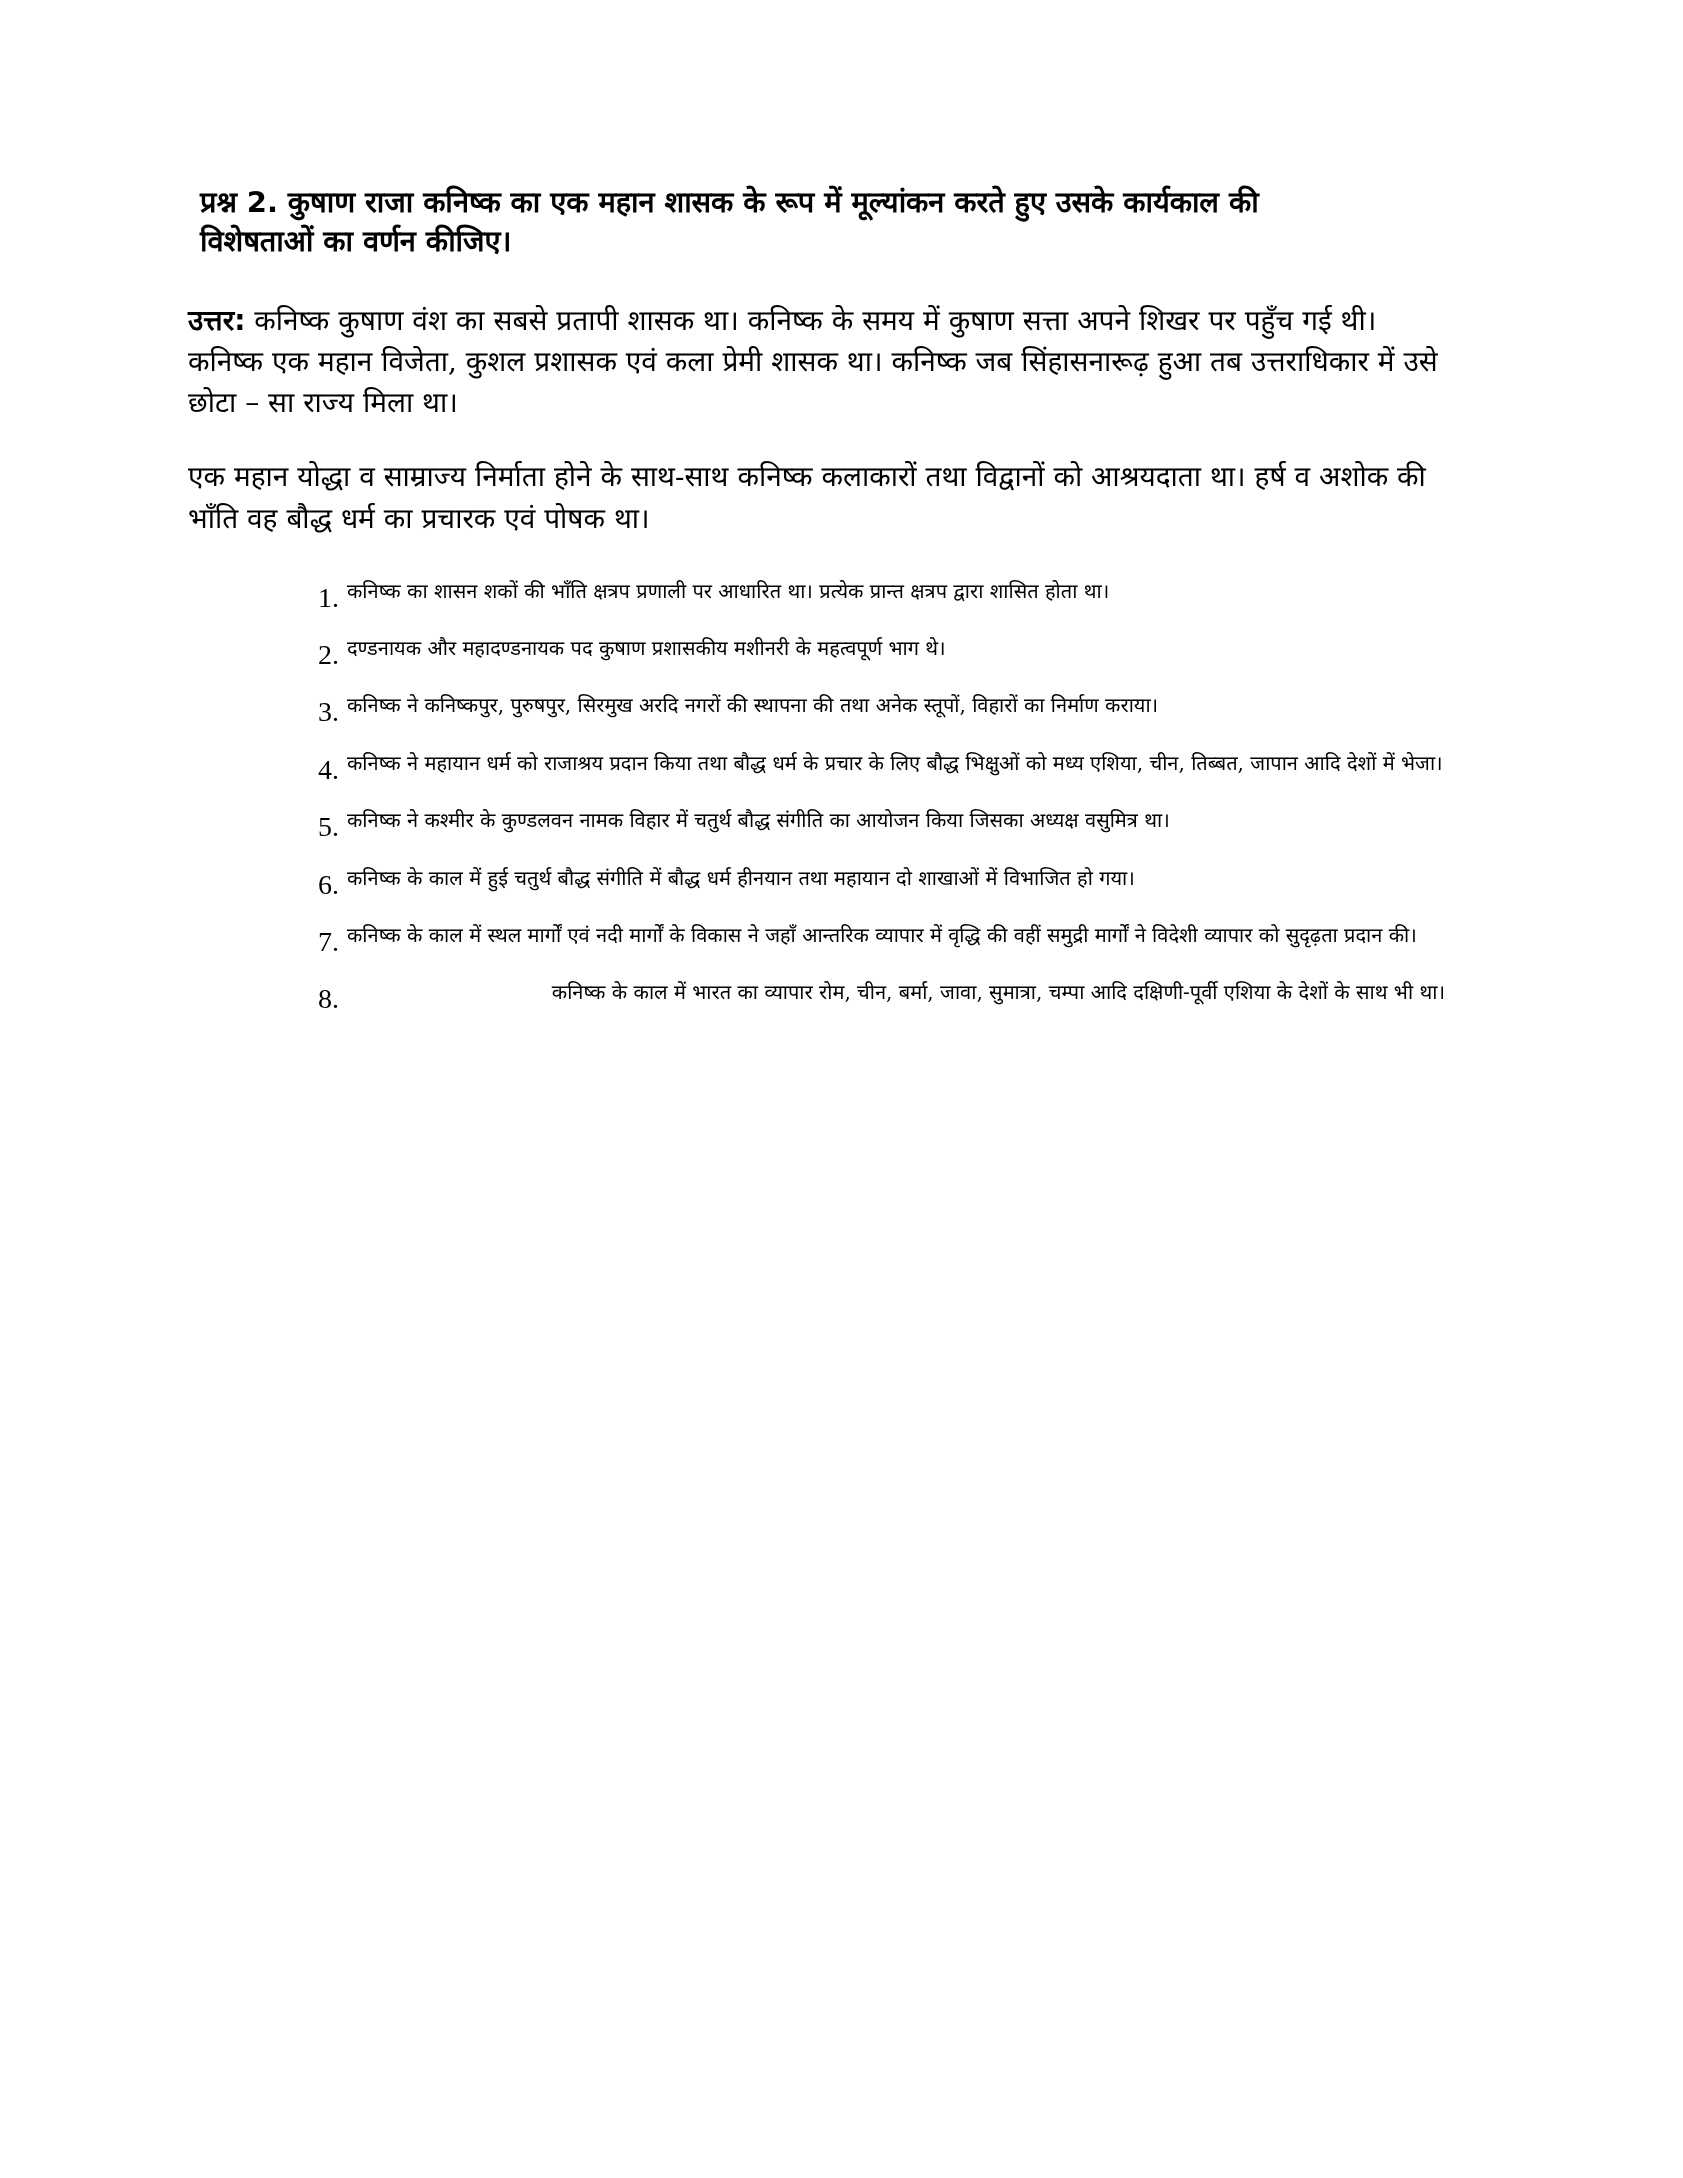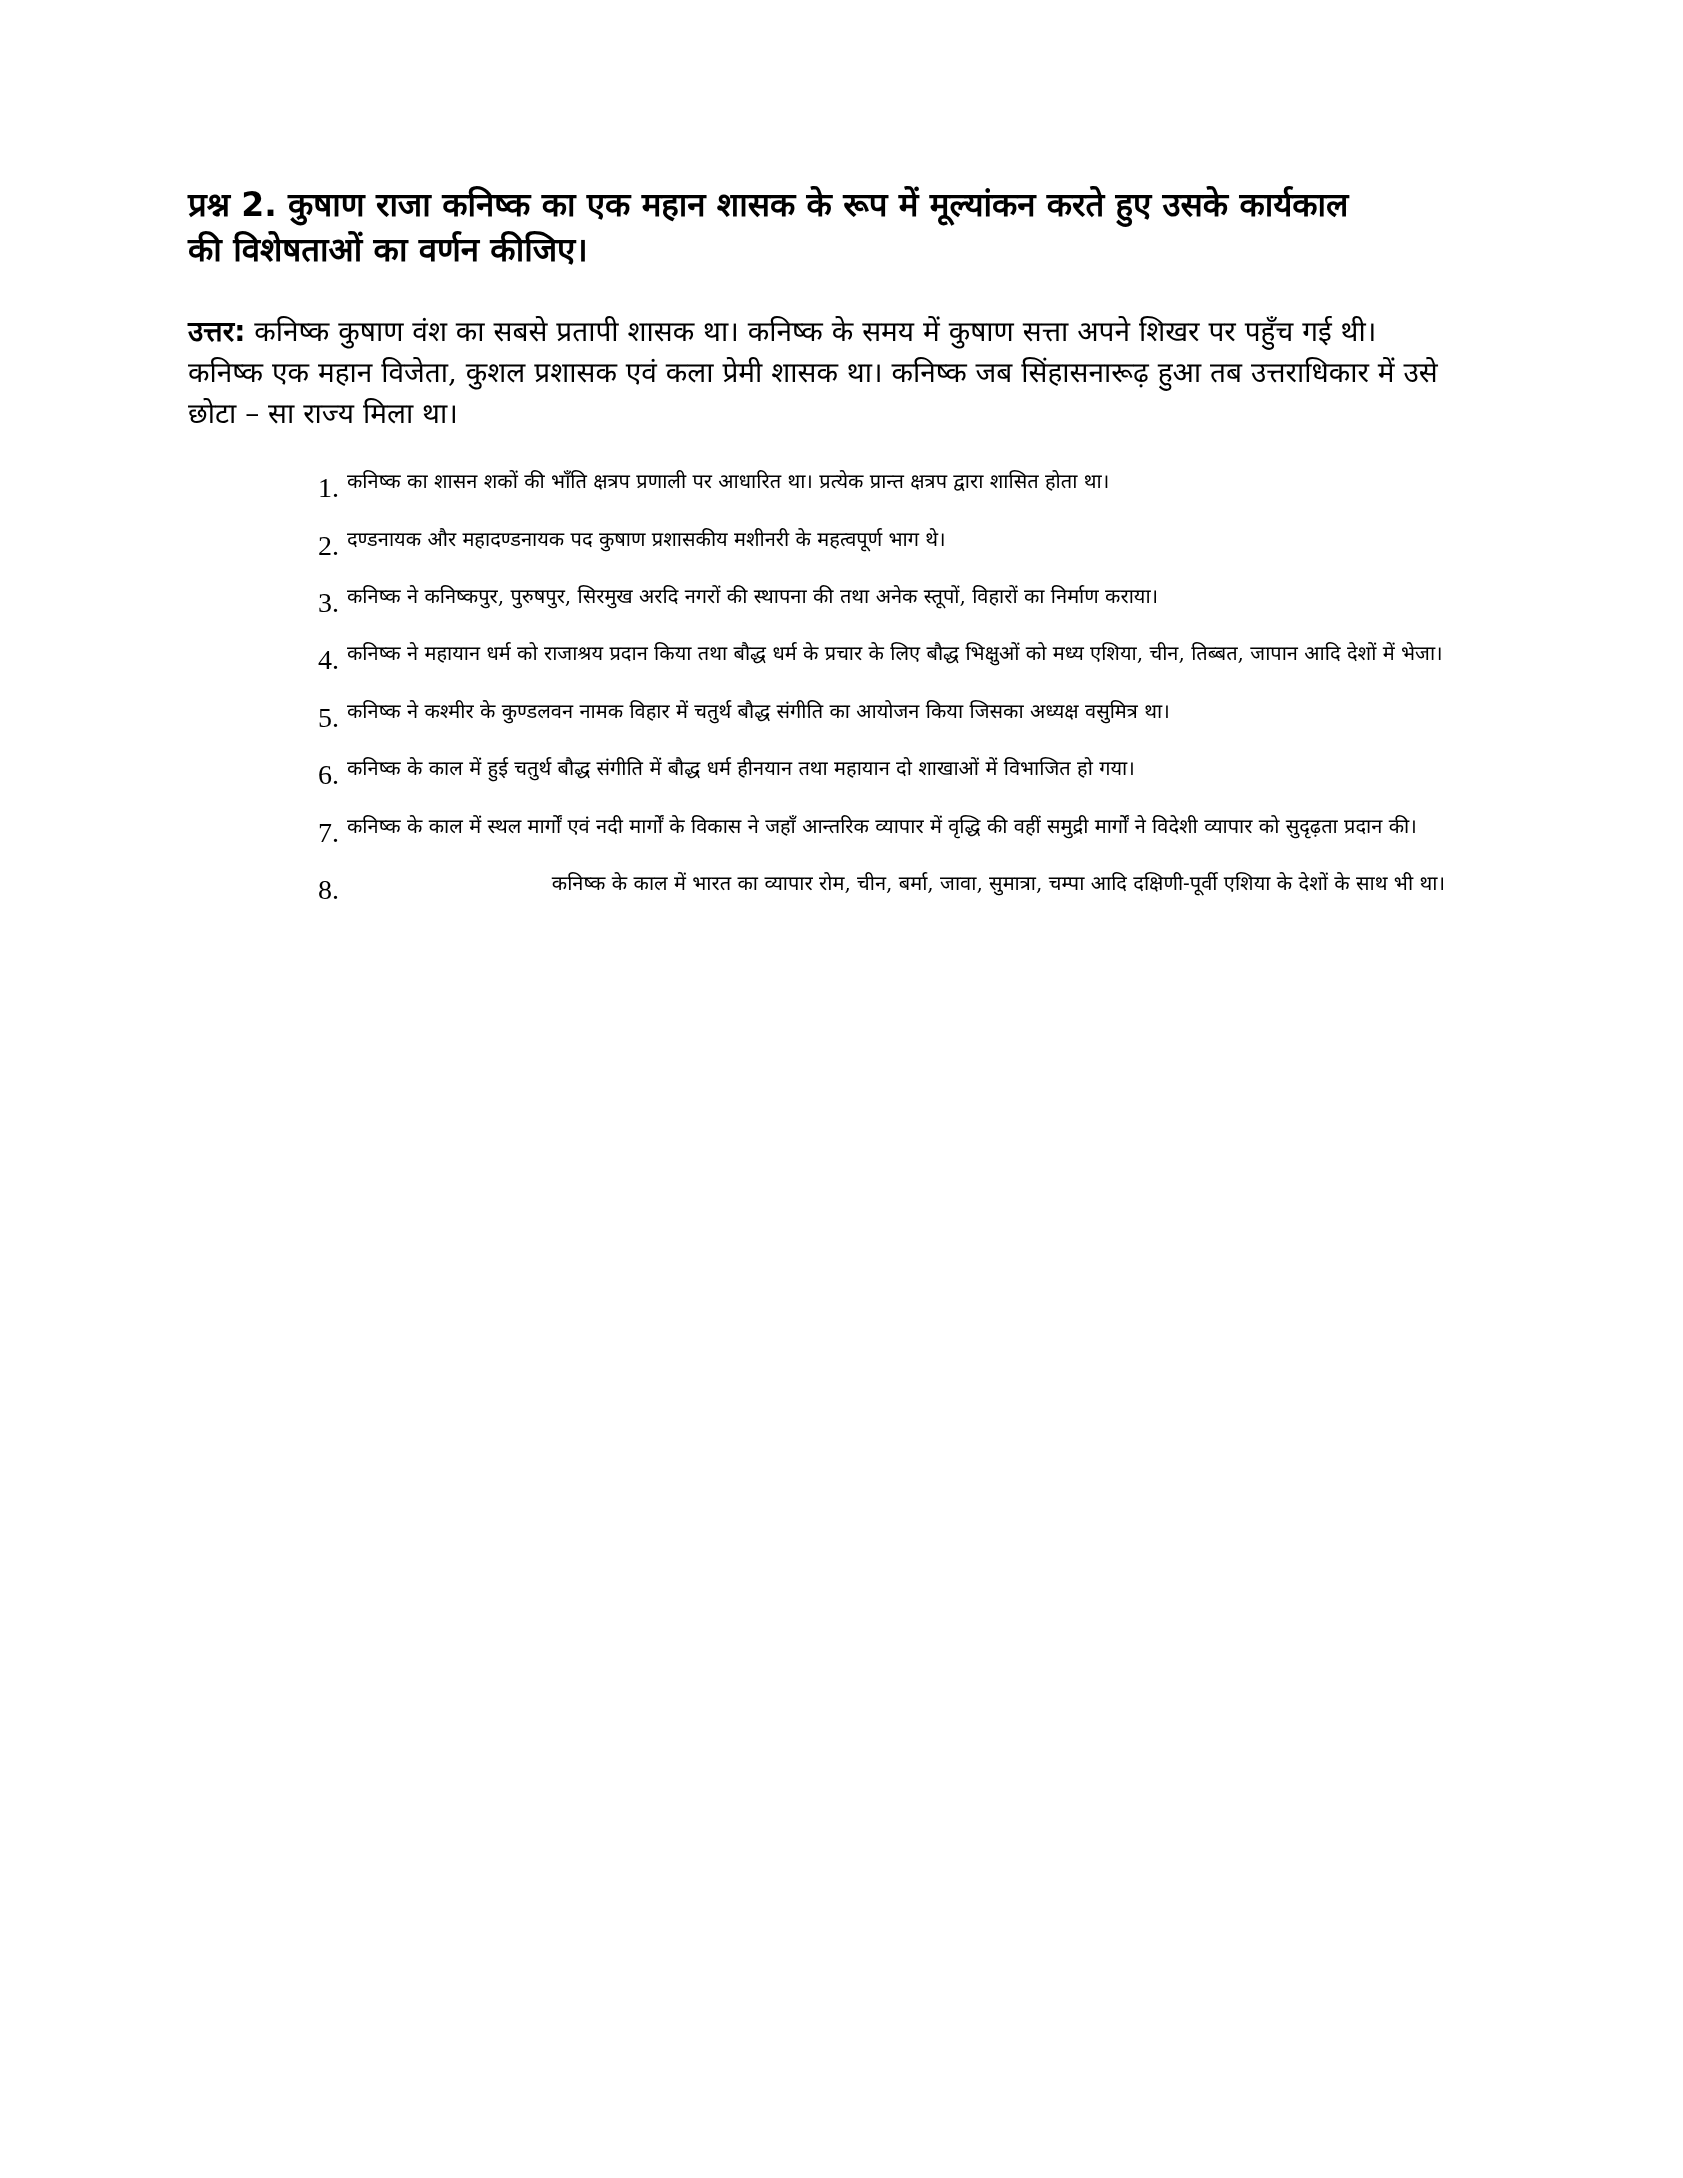--- a/index.html
+++ b/index.html
@@ -21,24 +21,24 @@
     box-sizing: border-box;
     padding: 183px 248px 59px 188px;
     overflow: hidden;
   }
   .doc-body {
     width: 1257px;
   }
   .q-heading {
     font-family: "DejaVu Sans", "Liberation Sans", sans-serif;
     font-weight: bold;
-    font-size: 33px;
+    font-size: 29px;
     line-height: 1.36;
     letter-spacing: -0.1px;
-    margin: 0 0 38px 0;
+    margin: 0 0 38px 12px;
     width: 1178px;
   }
   .para {
     font-family: "DejaVu Serif", "Liberation Serif", serif;
     font-size: 28px;
     line-height: 1.47;
     margin: 0 0 38px 0;
     text-align: left;
   }
   .para.answer {
@@ -90,20 +90,21 @@
 <body>
 
 <div class="page">
   <div class="doc-body">
 
     <h1 class="q-heading">प्रश्न 2. कुषाण राजा कनिष्क का एक महान शासक के रूप में मूल्यांकन करते हुए उसके कार्यकाल की विशेषताओं का वर्णन कीजिए।</h1>
 
     <p class="para answer"><span class="answer-label">उत्तर:</span> <span>कनिष्क कुषाण वंश का सबसे प्रतापी शासक था। कनिष्क के समय में कुषाण सत्ता अपने शिखर पर पहुँच गई थी। कनिष्क एक महान विजेता, कुशल प्रशासक एवं कला प्रेमी शासक था। कनिष्क जब सिंहासनारूढ़ हुआ तब उत्तराधिकार में उसे छोटा – सा राज्य मिला था।</span></p>
 
 
+    <p class="para">एक महान योद्धा व साम्राज्य निर्माता होने के साथ-साथ कनिष्क कलाकारों तथा विद्वानों को आश्रयदाता था। हर्ष व अशोक की भाँति वह बौद्ध धर्म का प्रचारक एवं पोषक था।</p>
 
 
 
     <ol class="feature-list">
       <li>कनिष्क का शासन शकों की भाँति क्षत्रप प्रणाली पर आधारित था। प्रत्येक प्रान्त क्षत्रप द्वारा शासित होता था।</li>
       <li>दण्डनायक और महादण्डनायक पद कुषाण प्रशासकीय मशीनरी के महत्वपूर्ण भाग थे।</li>
       <li>कनिष्क ने कनिष्कपुर, पुरुषपुर, सिरमुख अरदि नगरों की स्थापना की तथा अनेक स्तूपों, विहारों का निर्माण कराया।</li>
       <li>कनिष्क ने महायान धर्म को राजाश्रय प्रदान किया तथा बौद्ध धर्म के प्रचार के लिए बौद्ध भिक्षुओं को मध्य एशिया, चीन, तिब्बत, जापान आदि देशों में भेजा।</li>
       <li>कनिष्क ने कश्मीर के कुण्डलवन नामक विहार में चतुर्थ बौद्ध संगीति का आयोजन किया जिसका अध्यक्ष वसुमित्र था।</li>
       <li>कनिष्क के काल में हुई चतुर्थ बौद्ध संगीति में बौद्ध धर्म हीनयान तथा महायान दो शाखाओं में विभाजित हो गया।</li>

